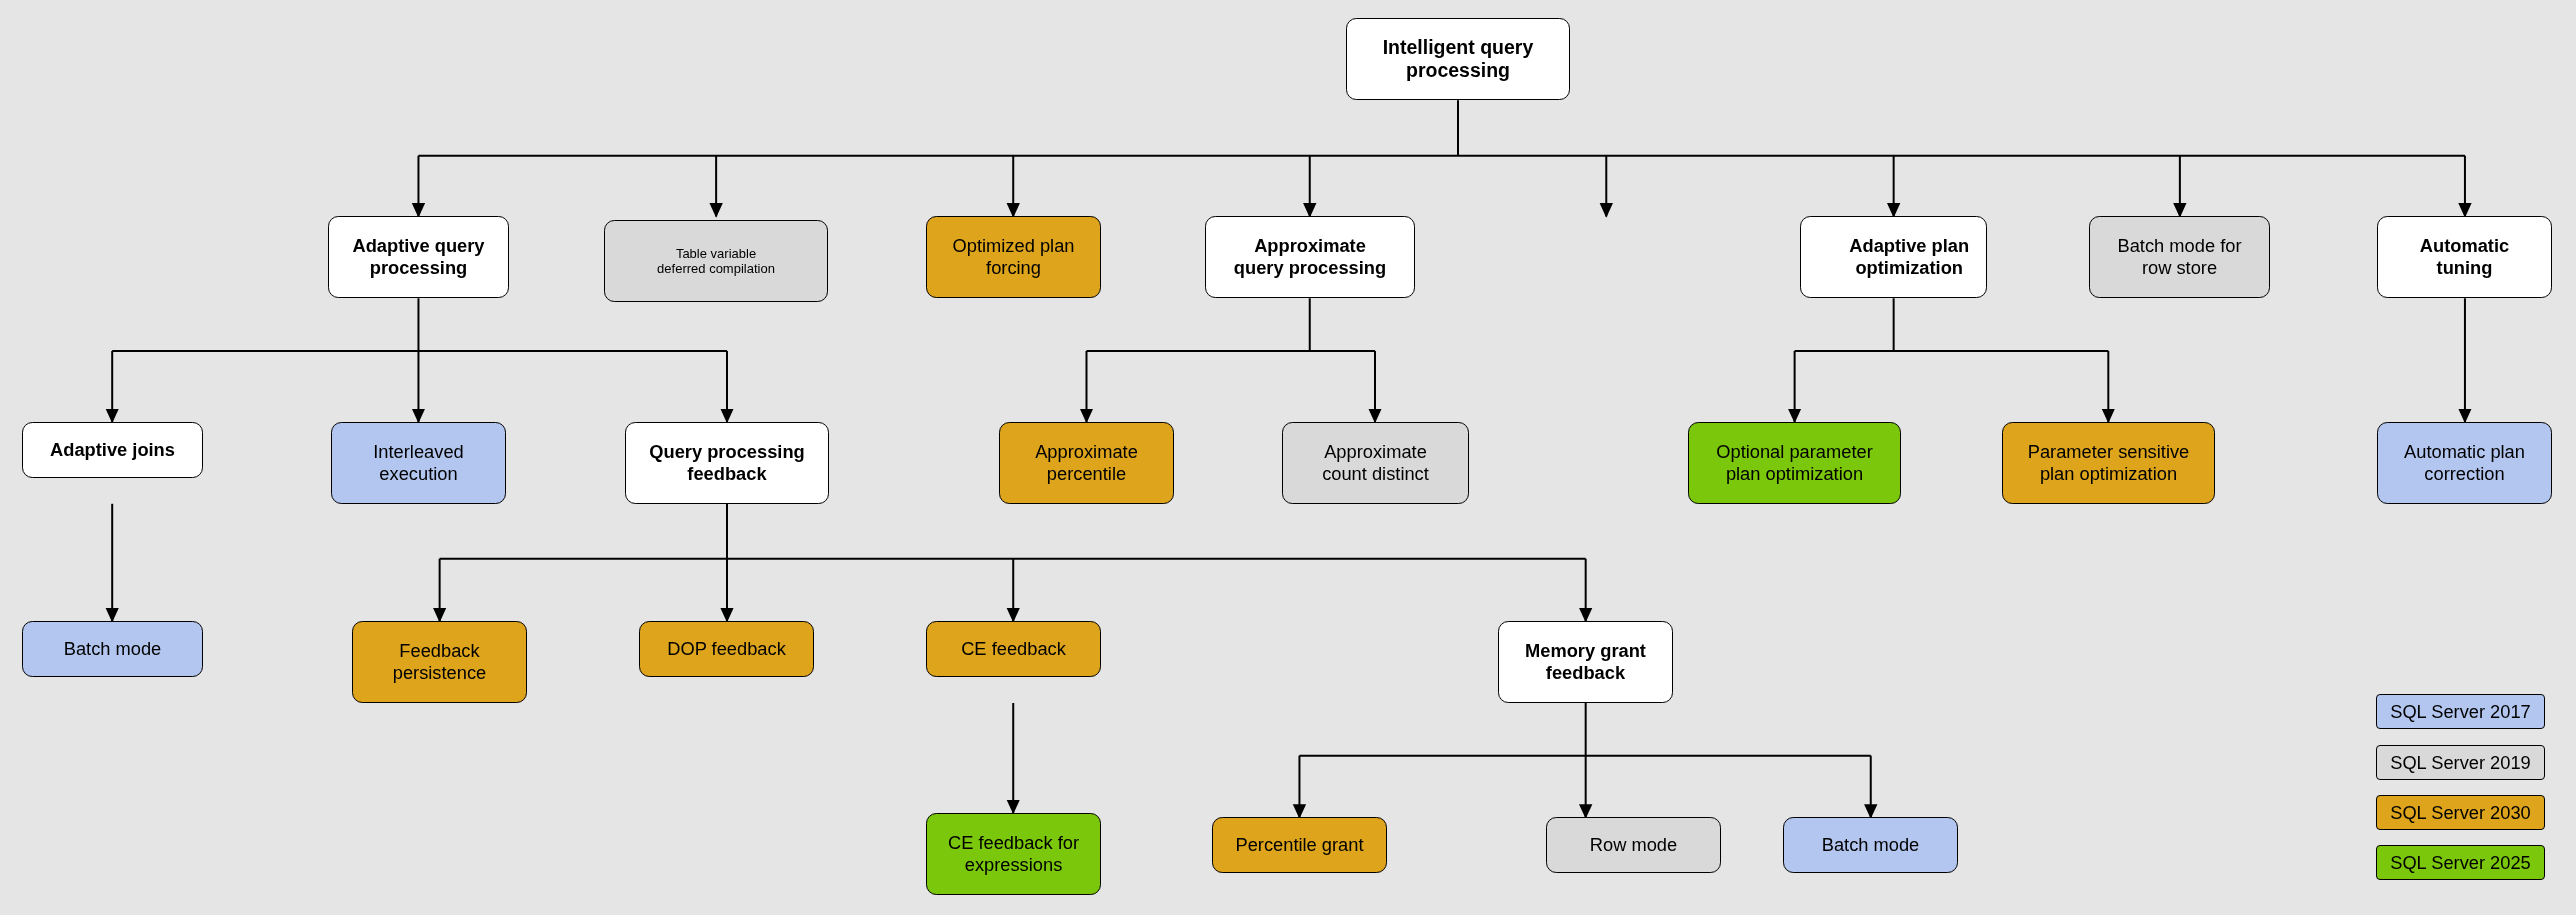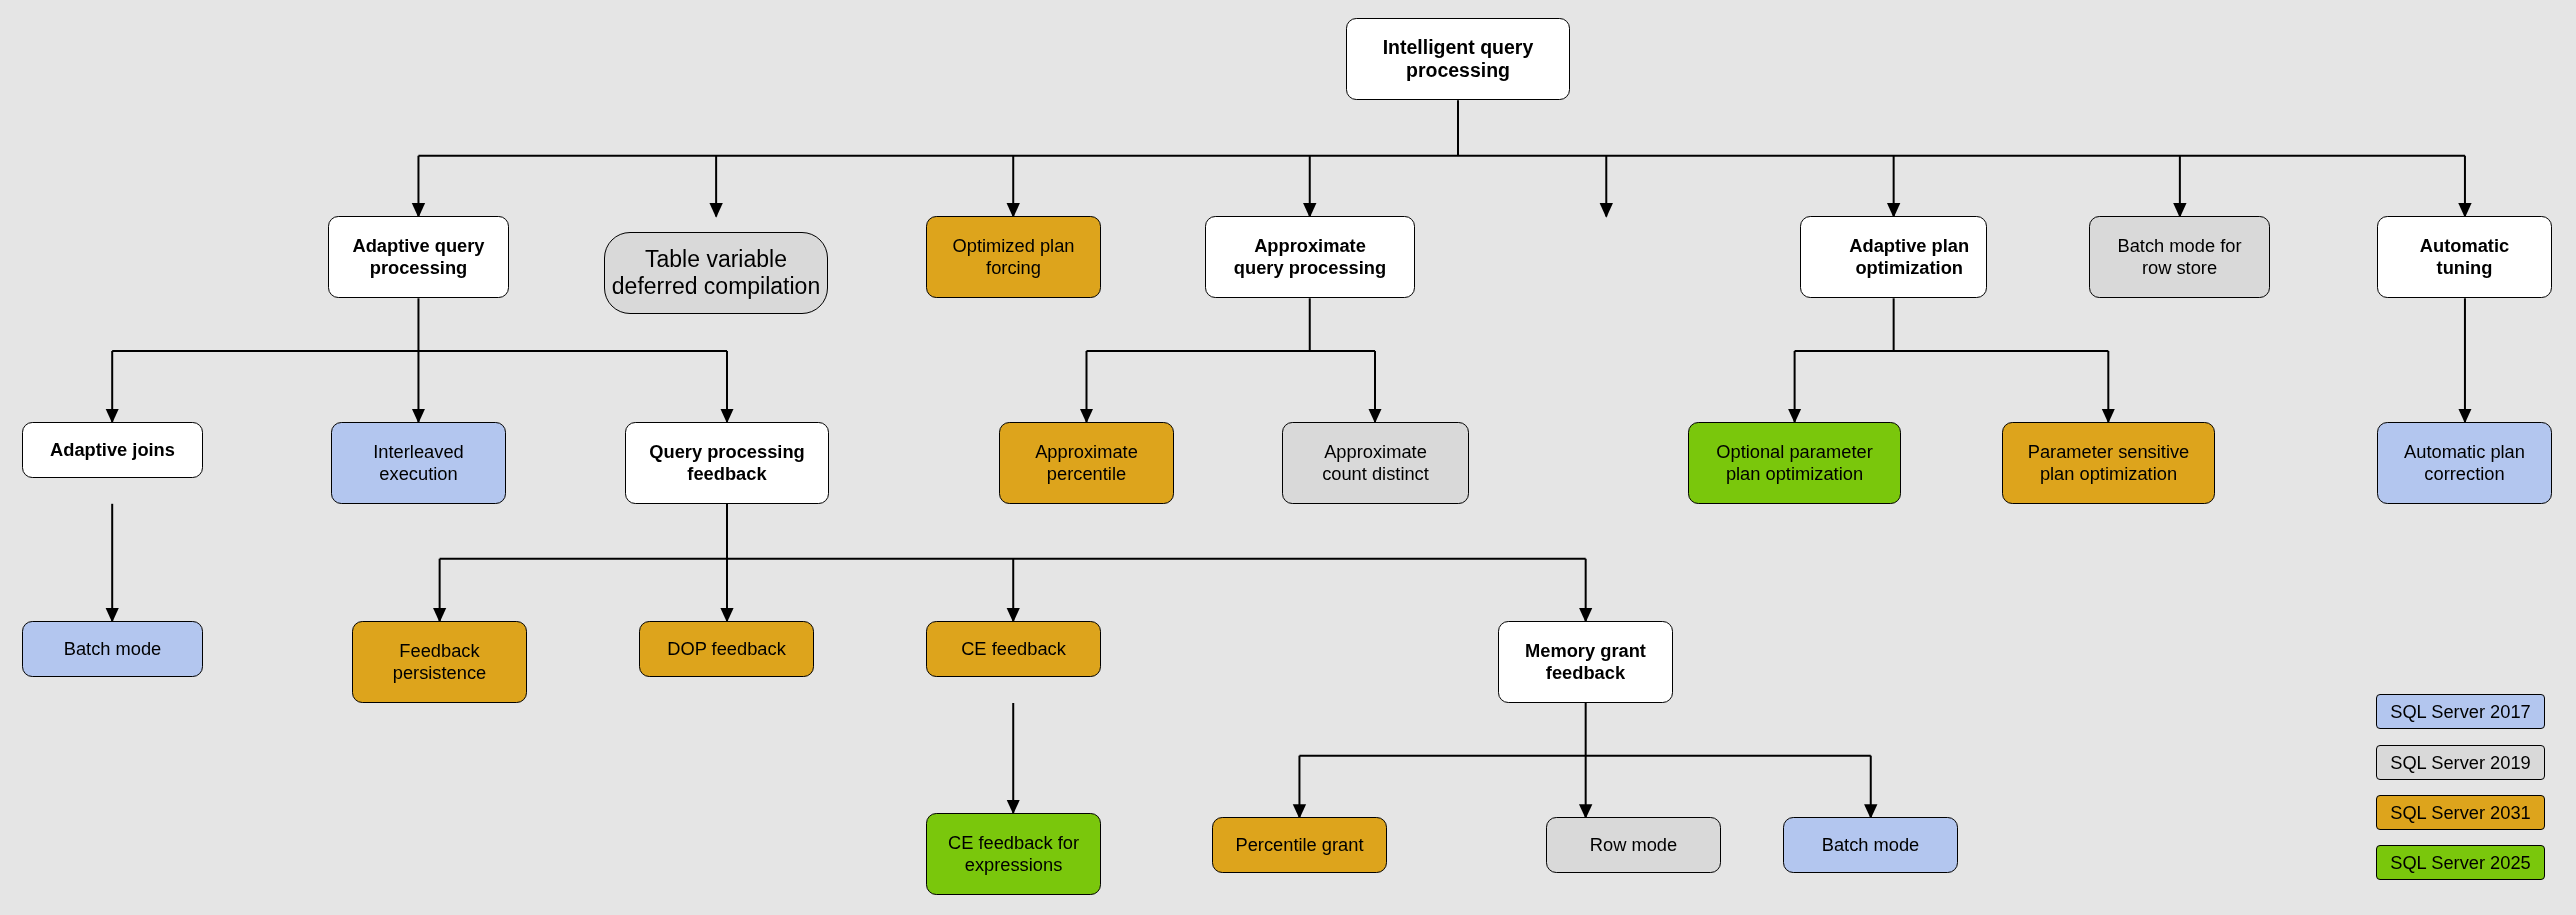--- a/index.html
+++ b/index.html
@@ -133,21 +133,21 @@
   <div class="node fill-white w-bold" style="left:1346px; top:18.3px; width:224px; height:82px; font-size:19.5px;">
     <span class="node-label">Intelligent query
 processing</span>
   </div>
 
   <div class="node fill-white w-bold" style="left:328px; top:216px; width:181px; height:82px; font-size:18.3px;">
     <span class="node-label">Adaptive query
 processing</span>
   </div>
 
-  <div class="node fill-grey w-norm" style="left:604px; top:232px; width:224px; height:82px; font-size:23px;border-radius:26px;">
+  <div class="node fill-grey w-norm" style="left:604px; top:220px; width:224px; height:82px; font-size:13px;">
     <span class="node-label">Table variable
 deferred compilation</span>
   </div>
 
   <div class="node fill-orange w-norm" style="left:926px; top:216px; width:175px; height:82px; font-size:18.3px;">
     <span class="node-label">Optimized plan
 forcing</span>
   </div>
 
   <div class="node fill-white w-bold" style="left:1205px; top:216px; width:210px; height:82px; font-size:18.3px;">
@@ -250,21 +250,21 @@
   </div>
 
   <div>
     <div class="legend-item fill-blue" style="left:2376px; top:694px; width:169px; height:35px;">
       <span>SQL Server 2017</span>
     </div>
     <div class="legend-item fill-grey" style="left:2376px; top:745px; width:169px; height:35px;">
       <span>SQL Server 2019</span>
     </div>
     <div class="legend-item fill-orange" style="left:2376px; top:795px; width:169px; height:35px;">
-      <span>SQL Server 2031</span>
+      <span>SQL Server 2030</span>
     </div>
     <div class="legend-item fill-green" style="left:2376px; top:845px; width:169px; height:35px;">
       <span>SQL Server 2025</span>
     </div>
   </div>
 
 </div>
 
 
 </body></html>

